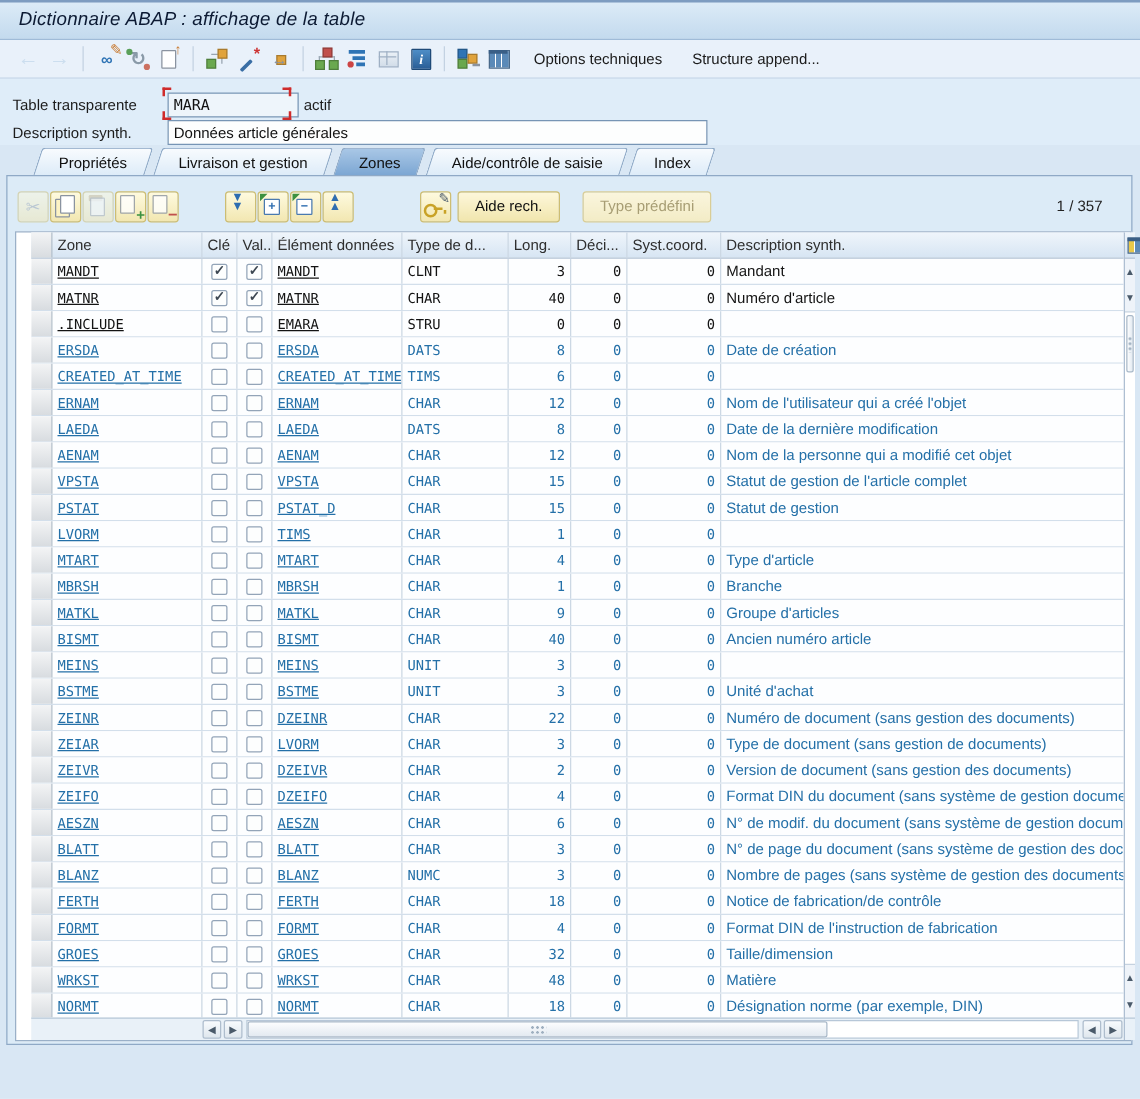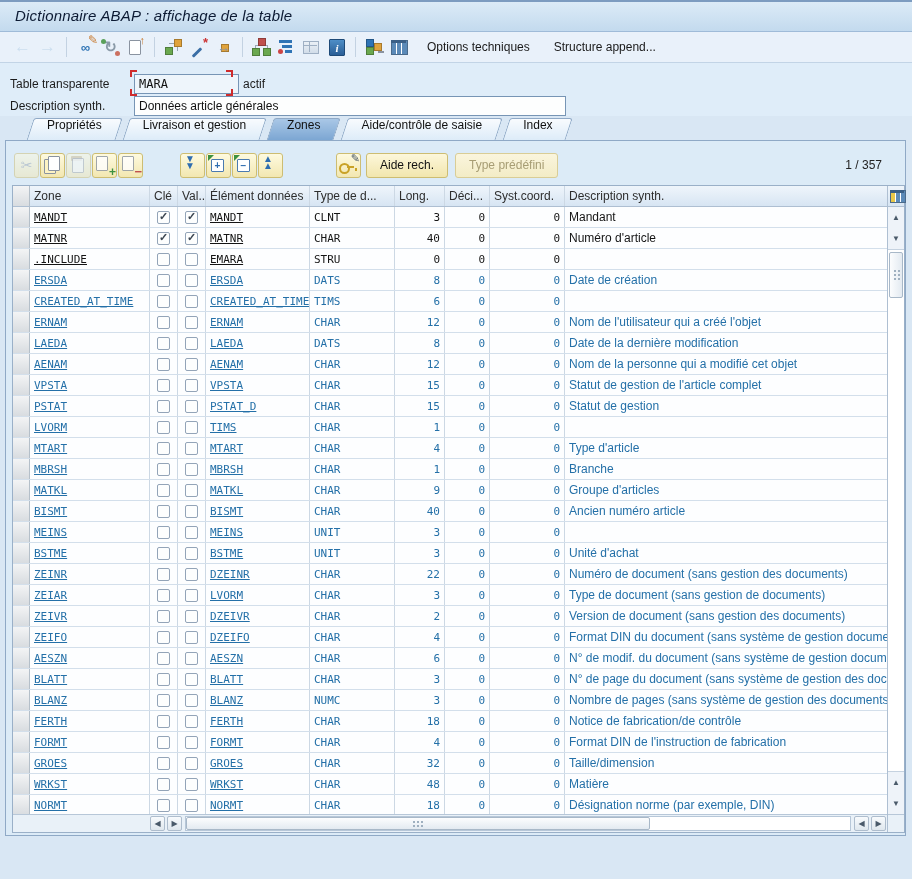--- a/index.html
+++ b/index.html
@@ -42,21 +42,21 @@
       linear-gradient(#cf2b2b,#cf2b2b) right 0 top 0/7px 2px no-repeat,
       linear-gradient(#cf2b2b,#cf2b2b) right 0 top 0/2px 7px no-repeat,
       linear-gradient(#cf2b2b,#cf2b2b) left 0 bottom 0/7px 2px no-repeat,
       linear-gradient(#cf2b2b,#cf2b2b) left 0 bottom 0/2px 7px no-repeat,
       linear-gradient(#cf2b2b,#cf2b2b) right 0 bottom 0/7px 2px no-repeat,
       linear-gradient(#cf2b2b,#cf2b2b) right 0 bottom 0/2px 7px no-repeat;}
   
   .tabs{position:absolute;left:0;top:117px;right:0;height:24px;display:flex;
     align-items:flex-end;padding-left:30px;}
   .tab{position:relative;height:23px;margin-right:7px;padding:0 17px;display:flex;
-    font-size:12px;color:#101010;cursor:default;}
+    align-items:center;font-size:12px;color:#101010;cursor:default;}
   .tab::before{content:"";position:absolute;inset:0;transform:skewX(-18deg);
     background:linear-gradient(#f8fbfe,#dcebf8);
     border:1px solid #8fa9c6;border-bottom:none;border-radius:3px 3px 0 0;}
   .tab.active::before{background:linear-gradient(#a9c7e6,#7aa5d2);}
   .tab b{position:relative;font-weight:normal;white-space:nowrap;}
   
   .panel{position:absolute;left:5px;top:140px;width:901px;height:696px;
     border:1px solid #8fa9c6;background:#dcebf7;box-sizing:border-box;}
   
   .ptool{position:absolute;left:14px;top:152px;right:16px;height:26px;display:flex;align-items:center;}
@@ -72,21 +72,21 @@
     font-size:12px;color:#111;white-space:nowrap;}
   .fbtn.dis{color:#a79d74;background:linear-gradient(#faf5dd,#f3ecc6);border-color:#d9cd96;}
   .count{margin-left:auto;margin-right:14px;color:#222;font-size:12px;}
   .sqr{position:absolute;left:4px;top:5px;width:11px;height:11px;border:1px solid #4a7ab0;
     background:#fff;color:#2e6db0;font:bold 10px/11px "Liberation Sans",sans-serif;
     text-align:center;border-radius:1px;font-style:normal;}
   .ctri{position:absolute;left:1px;top:1px;width:0;height:0;border-left:6px solid #3d9140;
     border-bottom:6px solid transparent;}
   
   .grid{position:absolute;left:12px;top:185px;width:893px;height:648px;box-sizing:border-box;
-    border:1px solid #9ab0c8;background:#fff;display:flex;}
+    border:1px solid #9ab0c8;background:#fff;display:flex;padding-left:12px;}
   .gcols{width:874px;display:flex;flex-direction:column;}
   .ghead{height:20px;display:flex;background:linear-gradient(#eff5fb,#d7e5f3);
     border-bottom:1px solid #aebfd2;color:#2e2e2e;flex:none;}
   .ghead .c{font-size:12px;}
   .c{display:flex;align-items:center;padding:0 4px;border-right:1px solid #ccd8e4;
     overflow:hidden;white-space:nowrap;box-sizing:border-box;flex:none;}
   .gbody{flex:1;overflow:hidden;}
   .trow{height:21px;display:flex;border-bottom:1px solid #d3dfeb;background:#fdfeff;box-sizing:border-box;}
   .trow .c{height:20px}
   .f-sel{width:17px;padding:0;background:linear-gradient(#f3f4f5,#d8dce0);
@@ -285,21 +285,21 @@
       <span class="grp g3">
         <span class="ybtn">
           <i style="position:absolute;left:2px;top:9px;width:7px;height:7px;border:2px solid #c9a227;border-radius:50%"></i>
           <i style="position:absolute;left:10px;top:12px;width:7px;height:2px;background:#c9a227"></i>
           <i style="position:absolute;right:3px;top:14px;width:2px;height:3px;background:#c9a227"></i>
           <i style="position:absolute;right:0;top:-2px;color:#4a5a6a;font-size:11px">✎</i>
         </span>
       </span>
     </span>
   <span class="fbtn" style="margin-left:4px">Aide rech.</span>
-  <span class="fbtn dis" style="margin-left:7px">Type prédéfini</span>
+  <span class="fbtn dis" style="margin-left:18px">Type prédéfini</span>
   <span class="count">1 / 357</span>
 </div>
 
 <div class="grid">
   <div class="gcols">
     <div class="ghead" id="grid-head">
         <span class="c f-sel"></span>
         <span class="c f-zone">Zone</span>
         <span class="c f-key">Clé</span>
         <span class="c f-init">Val...</span>

